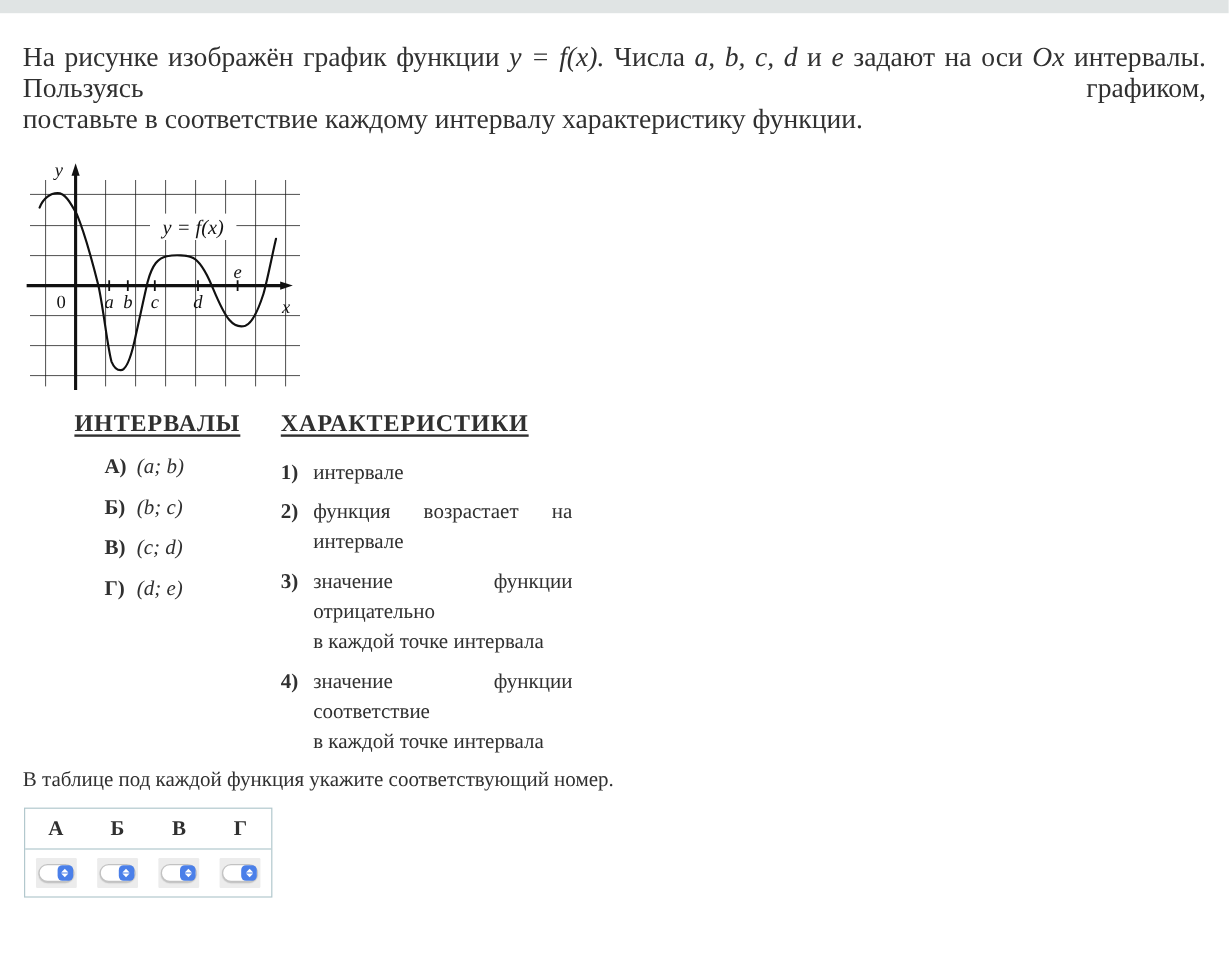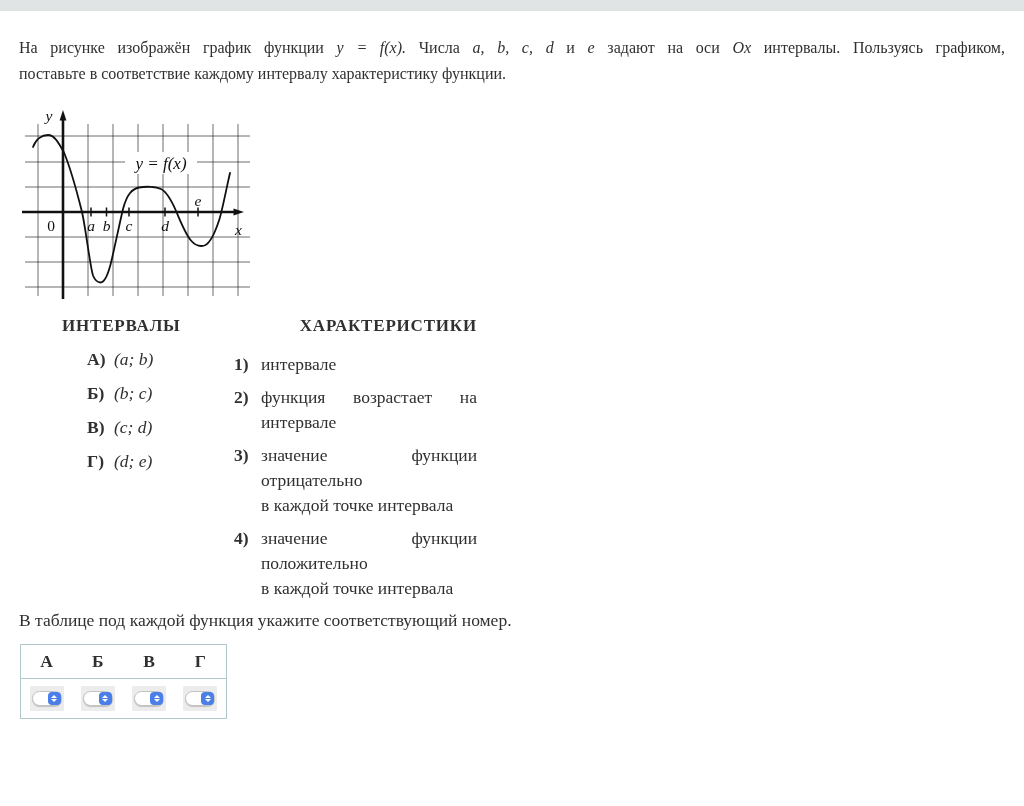--- a/index.html
+++ b/index.html
@@ -7,39 +7,39 @@
   body {
     width:1024px; height:806px; overflow:hidden;
     background:#ffffff; color:#303030;
     font-family:"Liberation Serif", serif;
   }
   .topbar { height:11px; background:#e0e4e4; }
   .content { padding:0 19px; }
 
   .task-title { font-size:17.5px; font-weight:bold; margin:18px 0 0 1px; }
 
-  .intro { margin-top:24px; font-size:16px; line-height:26px; }
+  .intro { margin-top:24px; font-size:23px; line-height:26px; }
   .intro .l1 { text-align:justify; text-align-last:justify; }
   .intro .l2 { text-align:left; }
   .it { font-style:italic; }
 
   .figure-wrap { margin:19px 0 0 3px; width:232px; height:197px; }
   svg text { font-family:"Liberation Serif", serif; fill:#111; }
   svg .lbl-it { font-style:italic; font-size:15.5px; }
   svg .lbl { font-size:15.5px; }
   svg .curve-lbl { font-style:italic; font-size:17px; }
 
   .match { display:flex; margin-top:13px; }
   .col-int { margin-left:43px; width:172px; }
   .col-head {
-    font-size:17px; font-weight:bold; letter-spacing:0.8px;
-    text-underline-offset:3px;
+    font-size:20px; font-weight:bold; letter-spacing:0.8px;
+    text-decoration:underline; text-underline-offset:3px;
   }
   .col-chars { width:243px; }
-  .col-chars .col-head { text-align:right; }
+  .col-chars .col-head { text-align:left; }
 
   .int-row { display:flex; margin-top:13px; padding-left:25px; font-size:17.5px; }
   .int-letter { font-weight:bold; width:27px; }
   .int-val { font-style:italic; }
 
   .char-item { display:flex; margin-top:16px; }
   .char-item + .char-item { margin-top:8px; }
   .char-item:first-of-type { margin-top:18px; }
   .char-num { font-weight:bold; width:27px; flex-shrink:0; font-size:17.5px; line-height:25px; }
   .char-text { flex:1; font-size:17.5px; line-height:25px; }
@@ -147,21 +147,21 @@
           <div class="char-line stretch">значение функции</div>
           <div class="char-line">отрицательно</div>
           <div class="char-line">в каждой точке интервала</div>
         </div>
       </div>
 
       <div class="char-item">
         <span class="char-num">4)</span>
         <div class="char-text">
           <div class="char-line stretch">значение функции</div>
-          <div class="char-line">положительно</div>
+          <div class="char-line">соответствие</div>
           <div class="char-line">в каждой точке интервала</div>
         </div>
       </div>
     </div>
   </div>
 
   <div class="note">В таблице под каждой функция укажите соответствующий номер.</div>
 
   <div class="answer-table">
     <div class="at-header">

